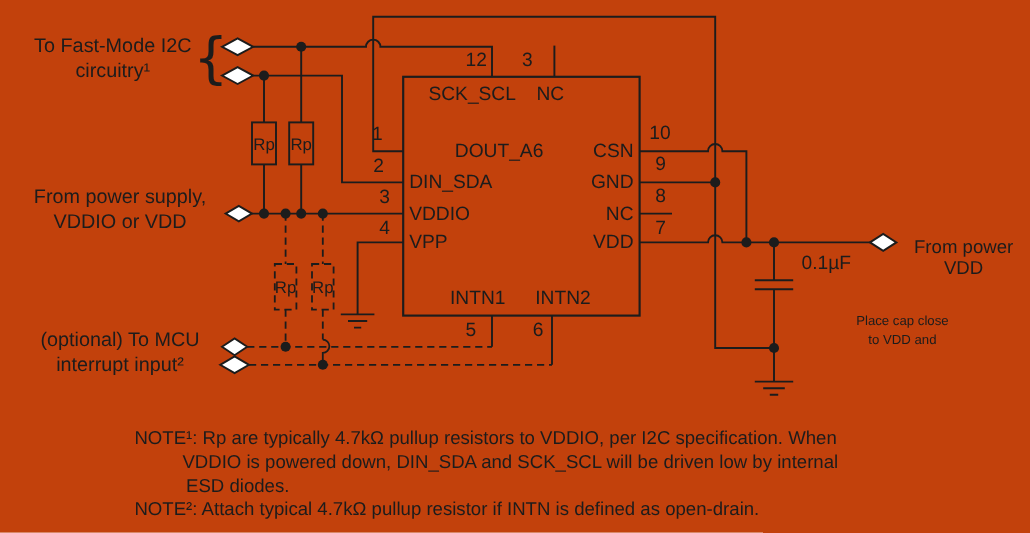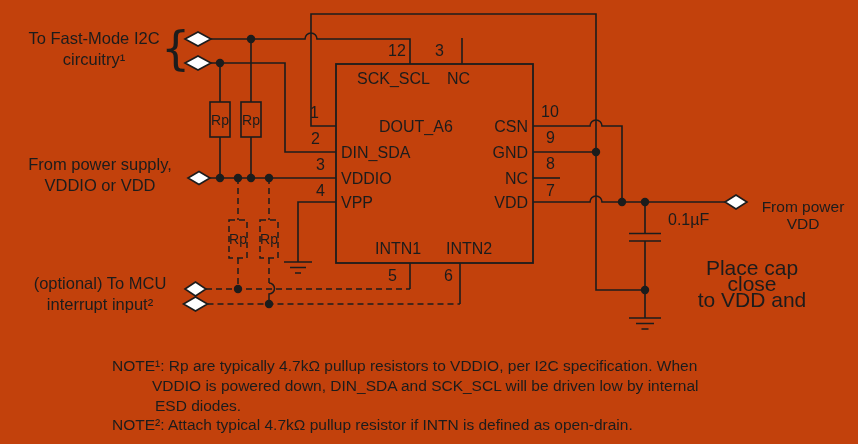--- a/index.html
+++ b/index.html
@@ -5,21 +5,21 @@
   html,body{margin:0;padding:0;background:#fff;}
   .stage{position:relative;width:858px;height:444px;background:#c2410c;overflow:hidden;
          font-family:"Liberation Sans",sans-serif;color:#1c1c1c;}
   .stage svg{position:absolute;left:0;top:0;}
   .t{position:absolute;white-space:nowrap;font-size:16px;line-height:18px;color:#1c1c1c;}
   .blk{position:absolute;text-align:center;font-size:16.5px;line-height:21px;color:#1c1c1c;}
   .pin{font-size:16px;}
   .rp{position:absolute;transform:translate(-50%,-50%);font-size:14px;color:#1c1c1c;}
   .brace{position:absolute;font-family:"DejaVu Sans",sans-serif;font-size:46px;line-height:50px;color:#1c1c1c;}
   .note{position:absolute;white-space:nowrap;font-size:15.5px;line-height:19px;color:#1c1c1c;}
-  .small-blk{position:absolute;text-align:center;font-size:21px;line-height:16.2px;color:#1c1c1c;}
+  .small-blk{position:absolute;text-align:center;font-size:11px;line-height:16.2px;color:#1c1c1c;}
 </style>
 </head>
 <body>
 
 <div class="stage">
 
   <svg width="858" height="444" viewBox="0 0 858 444">
     <g stroke="#1c1c1c" stroke-width="1.6" fill="none">
 
       <path d="M211 39 H305 A6 6 0 0 1 317 39 H410 V64"></path>

